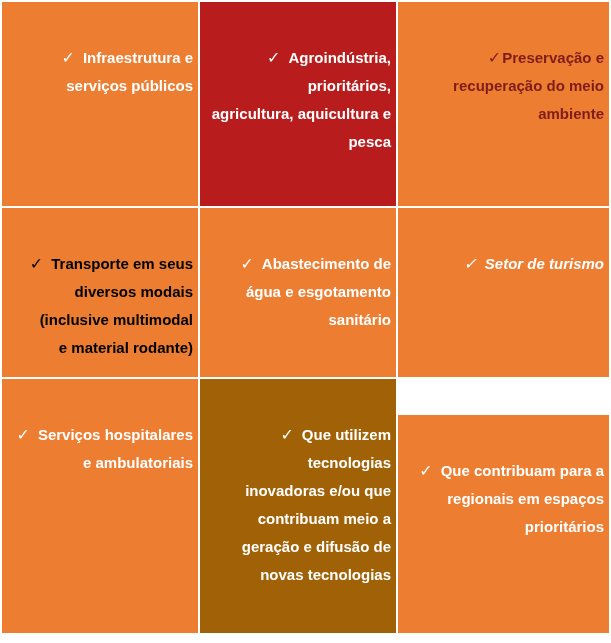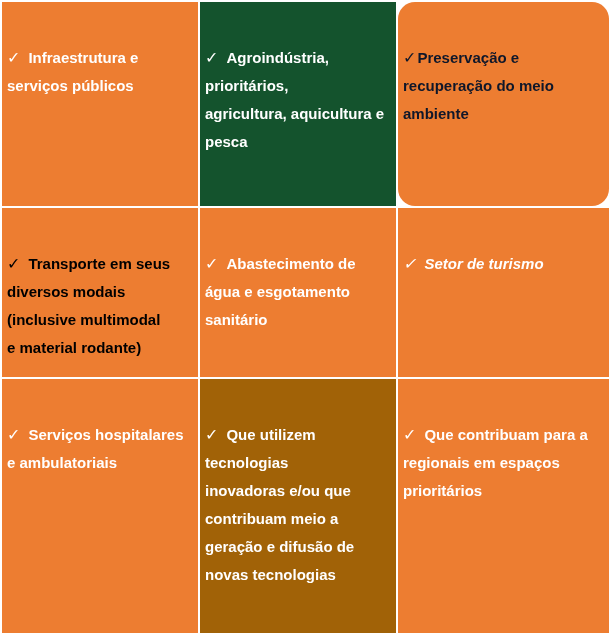--- a/index.html
+++ b/index.html
@@ -17,21 +17,21 @@
   .grid {
     display: grid;
     grid-template-columns: 196px 196px 211px;
     grid-template-rows: 204px 169px 254px;
     gap: 2px;
     padding: 2px 2px 10px 2px;
     width: 611px;
     box-sizing: border-box;
   }
   .cell {
-    text-align: left;
+    text-align: right;
     padding: 42px 5px 10px 5px;
     box-sizing: border-box;
     font-weight: 700;
     font-size: 15px;
     line-height: 28px;
     overflow: hidden;
   }
   .line {
     white-space: nowrap;
   }
@@ -47,27 +47,27 @@
 </style>
 </head>
 <body>
 
 <div class="page">
   <div class="grid" style="background: rgb(255, 255, 255);">
       <div class="cell" style="background: rgb(237, 125, 49); color: rgb(255, 255, 255);">
         <div class="line"><span class="check">✓</span><span>Infraestrutura e</span></div>
         <div class="line">serviços públicos</div>
       </div>
-      <div class="cell" style="background: #14532d; color: rgb(255, 255, 255);">
+      <div class="cell" style="background: #b91c1c; color: rgb(255, 255, 255);">
         <div class="line"><span class="check">✓</span><span>Agroindústria,</span></div>
         <div class="line">prioritários,</div>
         <div class="line">agricultura, aquicultura e</div>
         <div class="line">pesca</div>
       </div>
-      <div class="cell" style="background: rgb(237, 125, 49); color: #0f172a; border-radius: 17px;">
+      <div class="cell" style="background: rgb(237, 125, 49); color: #7f1d1d;">
         <div class="line"><span class="check tight">✓</span><span>Preservação e</span></div>
         <div class="line">recuperação do meio</div>
         <div class="line">ambiente</div>
       </div>
       <div class="cell" style="background: rgb(237, 125, 49); color: #000000;">
         <div class="line"><span class="check">✓</span><span>Transporte em seus</span></div>
         <div class="line">diversos modais</div>
         <div class="line">(inclusive multimodal</div>
         <div class="line">e material rodante)</div>
       </div>
@@ -84,19 +84,19 @@
         <div class="line">e ambulatoriais</div>
       </div>
       <div class="cell" style="background: #a16207; color: rgb(255, 255, 255);">
         <div class="line"><span class="check">✓</span><span>Que utilizem</span></div>
         <div class="line">tecnologias</div>
         <div class="line">inovadoras e/ou que</div>
         <div class="line">contribuam meio a</div>
         <div class="line">geração e difusão de</div>
         <div class="line">novas tecnologias</div>
       </div>
-      <div class="cell" style="background: rgb(237, 125, 49); color: rgb(255, 255, 255);">
+      <div class="cell" style="background: rgb(237, 125, 49); color: rgb(255, 255, 255); margin-top: 36px;">
         <div class="line"><span class="check">✓</span><span>Que contribuam para a</span></div>
         <div class="line">regionais em espaços</div>
         <div class="line">prioritários</div>
       </div>
     </div>
 </div>
 
 </body></html>

